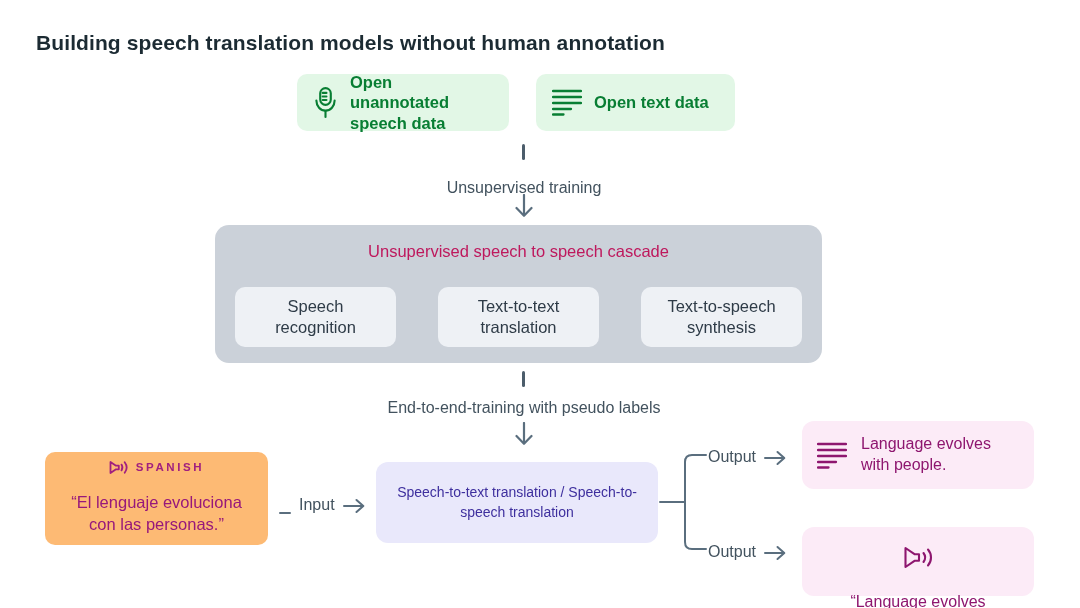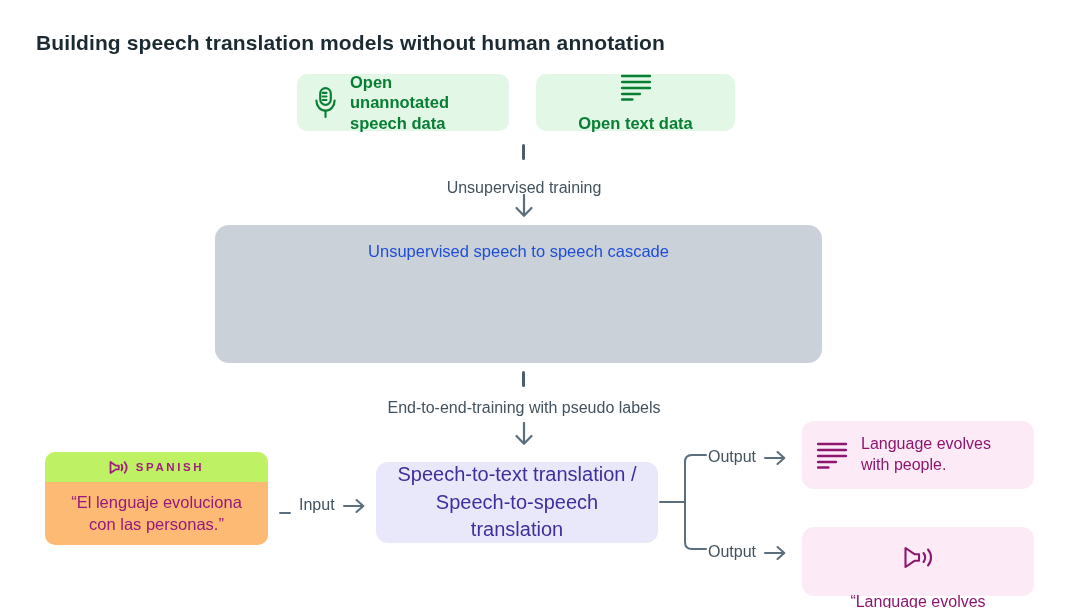--- a/index.html
+++ b/index.html
@@ -7,54 +7,54 @@
          font-family:"Liberation Sans",sans-serif;overflow:hidden;}
   .abs{position:absolute;}
 
   .title{left:36px;top:31px;font-size:21px;font-weight:700;color:#1c2b33;letter-spacing:.1px;text-align:right;}
 
   
   .srcbox{top:74px;height:57px;border-radius:10px;background:#e2f7e6;color:#087e33;
           display:flex;align-items:center;gap:12px;padding:0 16px;box-sizing:border-box;}
   .srcbox .lbl{font-size:16.5px;font-weight:700;line-height:1.22;}
   .src-a{left:297px;width:212px;}
-  .src-b{left:536px;width:199px;flex-direction:column;}
+  .src-b{left:536px;width:199px;}
 
   
   .tick{width:3px;height:16px;background:#4c5d6b;border-radius:2px;}
   .steplabel{font-size:16px;color:#42525e;transform:translateX(-50%);white-space:nowrap;}
   .slate-svg{stroke:#5a6e7e;stroke-width:2.2;fill:none;stroke-linecap:round;stroke-linejoin:round;}
 
   
   .cascade{left:215px;top:225px;width:607px;height:138px;border-radius:14px;background:#cbd1d9;box-sizing:border-box;}
   .cascade-title{position:absolute;top:17px;left:0;width:100%;text-align:center;
-                 font-size:16.5px;color:#1d4ed8;font-weight:400;}
+                 font-size:16.5px;color:#be185d;font-weight:400;}
   .stages{position:absolute;left:20px;right:20px;top:62px;display:flex;justify-content:space-between;}
   .stagebox{width:161px;height:60px;border-radius:10px;background:#eef1f5;
             display:flex;align-items:center;justify-content:center;text-align:center;}
   .stagebox span{font-size:16.5px;color:#2e3b47;line-height:1.25;max-width:122px;}
 
   
   .inputbox{left:45px;top:452px;width:223px;height:93px;border-radius:10px;overflow:hidden;
             display:flex;flex-direction:column;}
-  .inputbox .hdr{height:30px;background:#bef264;color:#a1207f;display:flex;align-items:center;
+  .inputbox .hdr{height:30px;background:#fdba74;color:#a1207f;display:flex;align-items:center;
                  justify-content:center;gap:8px;flex:0 0 30px;}
   .inputbox .hdr .lang{font-size:11.5px;font-weight:700;letter-spacing:2.6px;}
   .inputbox .bdy{flex:1;background:#fdba74;display:flex;align-items:center;justify-content:center;}
   .inputbox .bdy span{font-size:16.5px;font-weight:500;color:#97187b;line-height:1.3;
                       text-align:center;max-width:190px;}
 
   
   .connrow{display:flex;align-items:flex-end;gap:8px;color:#42525e;font-size:16px;height:22px;}
   .dash{width:12px;height:2.2px;background:#5a6e7e;border-radius:2px;}
 
   
   .modelbox{left:376px;top:462px;width:282px;height:81px;border-radius:12px;background:#e9e8fb;
             display:flex;align-items:center;justify-content:center;}
-  .modelbox span{font-size:20px;font-weight:500;color:#3e2f9e;line-height:1.38;
+  .modelbox span{font-size:14px;font-weight:500;color:#3e2f9e;line-height:1.38;
                  text-align:center;max-width:242px;}
 
   
   .outbox{left:802px;width:232px;border-radius:12px;background:#fcebf7;color:#8e166f;
           display:flex;align-items:center;gap:14px;padding:16px 15px;box-sizing:border-box;}
   .outbox span{font-size:16px;font-weight:500;line-height:1.3;}
   .out-a{top:421px;height:68px;}
   .out-b{top:527px;height:69px;gap:20px;flex-direction:column;}
   .out-b span{text-align:center;max-width:160px;}
 
@@ -96,20 +96,31 @@
 
   <div class="abs tick" style="left:522px;top:144px;"></div>
   <div class="abs steplabel" style="left:524px;top:179px;">Unsupervised training</div>
   <svg class="abs slate-svg" style="left:515px;top:194px;" width="18" height="29" viewBox="0 0 18 29">
     <line x1="9" y1="1" x2="9" y2="21"></line>
       <path d="M1.5 14 L9 21.8 L16.5 14"></path>
   </svg>
 
   <div class="abs cascade">
     <div class="cascade-title">Unsupervised speech to speech cascade</div>
+    <div class="stages">
+      <div class="stagebox">
+        <span>Speech recognition</span>
+      </div>
+      <div class="stagebox">
+        <span>Text-to-text translation</span>
+      </div>
+      <div class="stagebox">
+        <span>Text-to-speech synthesis</span>
+      </div>
+    </div>
   </div>
 
   <div class="abs tick" style="left:522px;top:371px;"></div>
   <div class="abs steplabel" style="left:524px;top:399px;">End-to-end-training with pseudo labels</div>
   <svg class="abs slate-svg" style="left:515px;top:422px;" width="18" height="29" viewBox="0 0 18 29">
     <line x1="9" y1="1" x2="9" y2="21"></line>
       <path d="M1.5 14 L9 21.8 L16.5 14"></path>
   </svg>
 
   <div class="abs inputbox">

